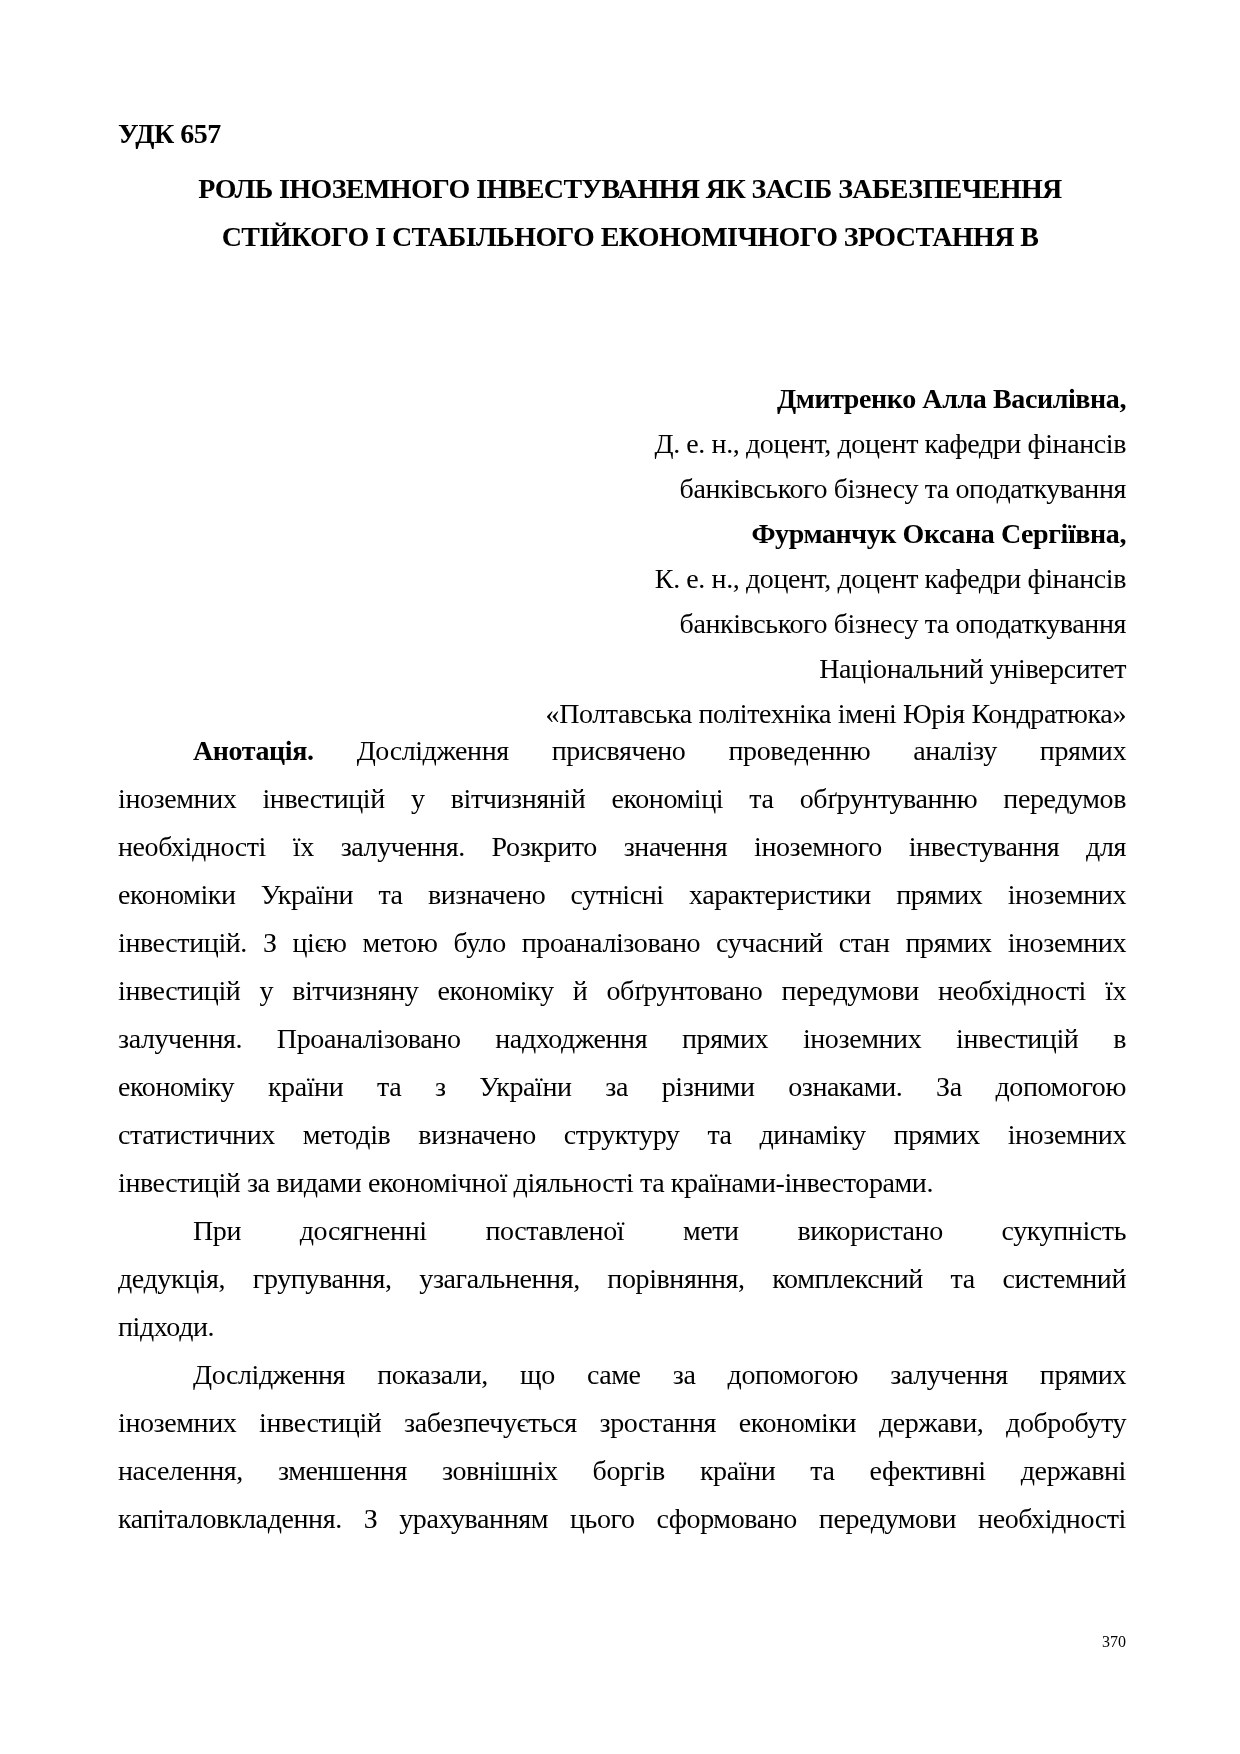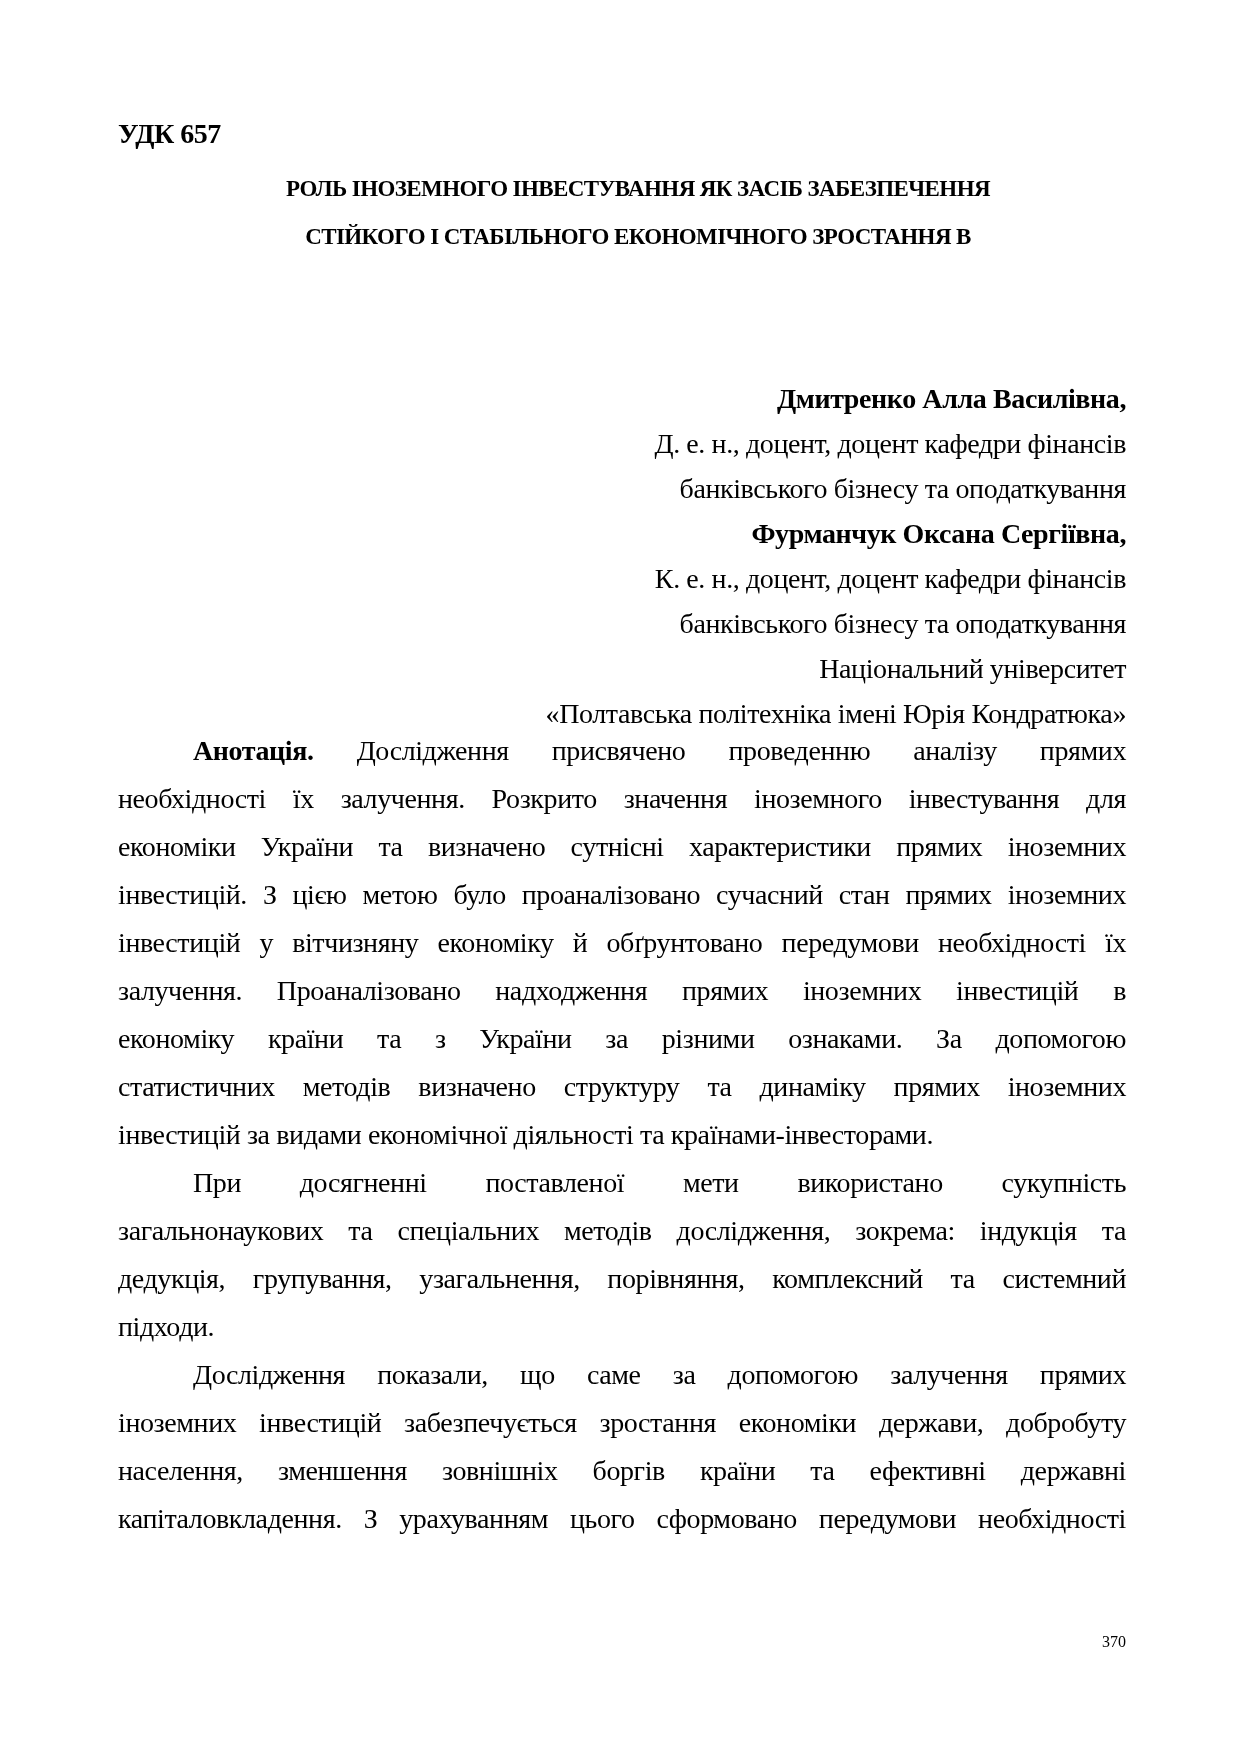--- a/index.html
+++ b/index.html
@@ -26,26 +26,26 @@
       left: 0;
       top: 118px;
       font-weight: bold;
       font-size: 28px;
       letter-spacing: -0.5px;
       line-height: 32px;
       white-space: nowrap;
     }
     .title {
       position: absolute;
-      left: 16px;
+      left: 8px;
       top: 165px;
       width: 1008px;
       text-align: center;
       font-weight: bold;
-      font-size: 23px;
+      font-size: 28px;
       line-height: 48px;
       letter-spacing: -0.6px;
     }
     .title div { white-space: nowrap; }
     .authors {
       position: absolute;
       right: 0;
       top: 372px;
       text-align: right;
       font-size: 28px;
@@ -106,31 +106,31 @@
     <div class="author-name">Фурманчук Оксана Сергіївна,</div>
     <div>К. е. н., доцент, доцент кафедри фінансів</div>
     <div>банківського бізнесу та оподаткування</div>
     <div>Національний університет</div>
     <div>«Полтавська політехніка імені Юрія Кондратюка»</div>
   </div>
 
   <div class="abstract">
 
     <div class="line indent"><span class="bold">Анотація.</span><span> Дослідження присвячено проведенню аналізу прямих</span></div>
+    <div class="line">іноземних інвестицій у вітчизняній економіці та обґрунтуванню передумов</div>
     <div class="line">необхідності їх залучення. Розкрито значення іноземного інвестування для</div>
     <div class="line">економіки України та визначено сутнісні характеристики прямих іноземних</div>
     <div class="line">інвестицій. З цією метою було проаналізовано сучасний стан прямих іноземних</div>
     <div class="line">інвестицій у вітчизняну економіку й обґрунтовано передумови необхідності їх</div>
     <div class="line">залучення. Проаналізовано надходження прямих іноземних інвестицій в</div>
     <div class="line">економіку країни та з України за різними ознаками. За допомогою</div>
     <div class="line">статистичних методів визначено структуру та динаміку прямих іноземних</div>
     <div class="line last">інвестицій за видами економічної діяльності та країнами-інвесторами.</div>
 
     <div class="line indent">При досягненні поставленої мети використано сукупність</div>
-    <div class="line">загальнонаукових та спеціальних методів дослідження, зокрема: індукція та</div>
     <div class="line">дедукція, групування, узагальнення, порівняння, комплексний та системний</div>
     <div class="line last">підходи.</div>
 
     <div class="line indent">Дослідження показали, що саме за допомогою залучення прямих</div>
     <div class="line">іноземних інвестицій забезпечується зростання економіки держави, добробуту</div>
     <div class="line">населення, зменшення зовнішніх боргів країни та ефективні державні</div>
     <div class="line">капіталовкладення. З урахуванням цього сформовано передумови необхідності</div>
   </div>
 
   <div class="page-number">370</div>

